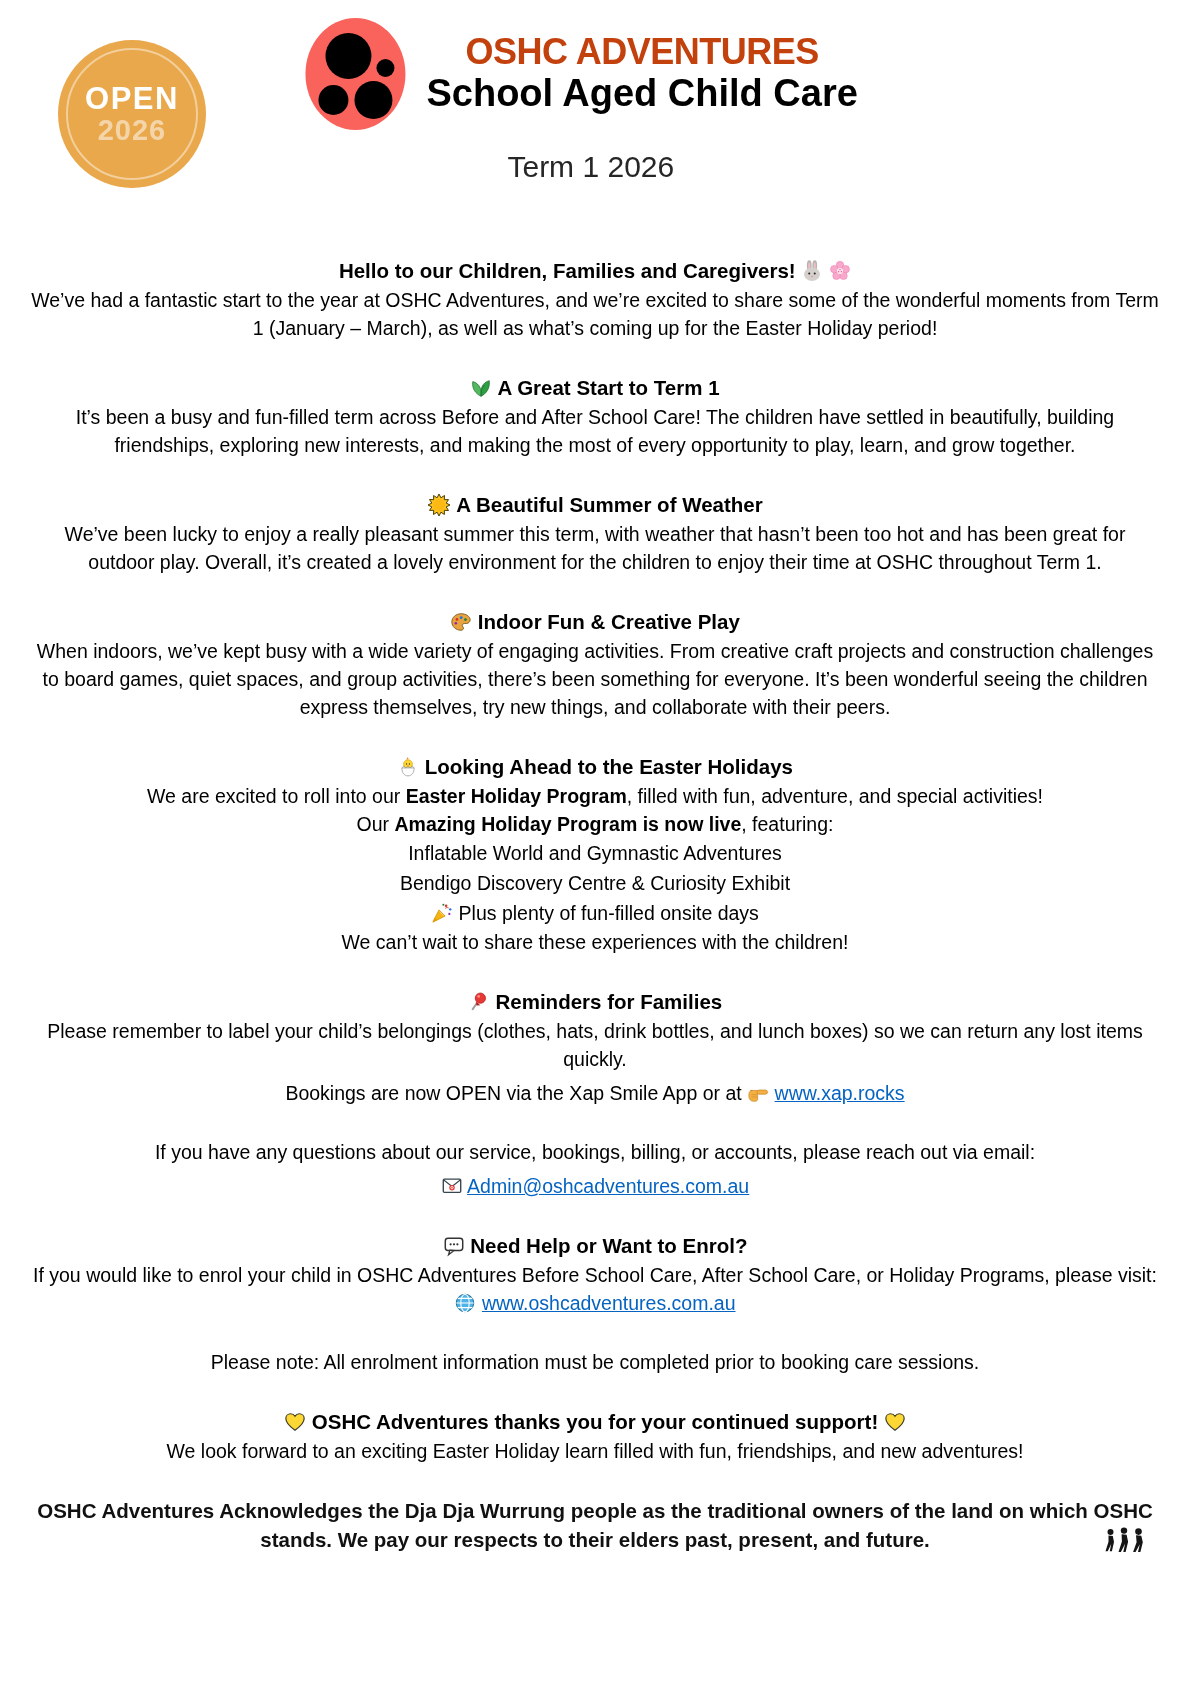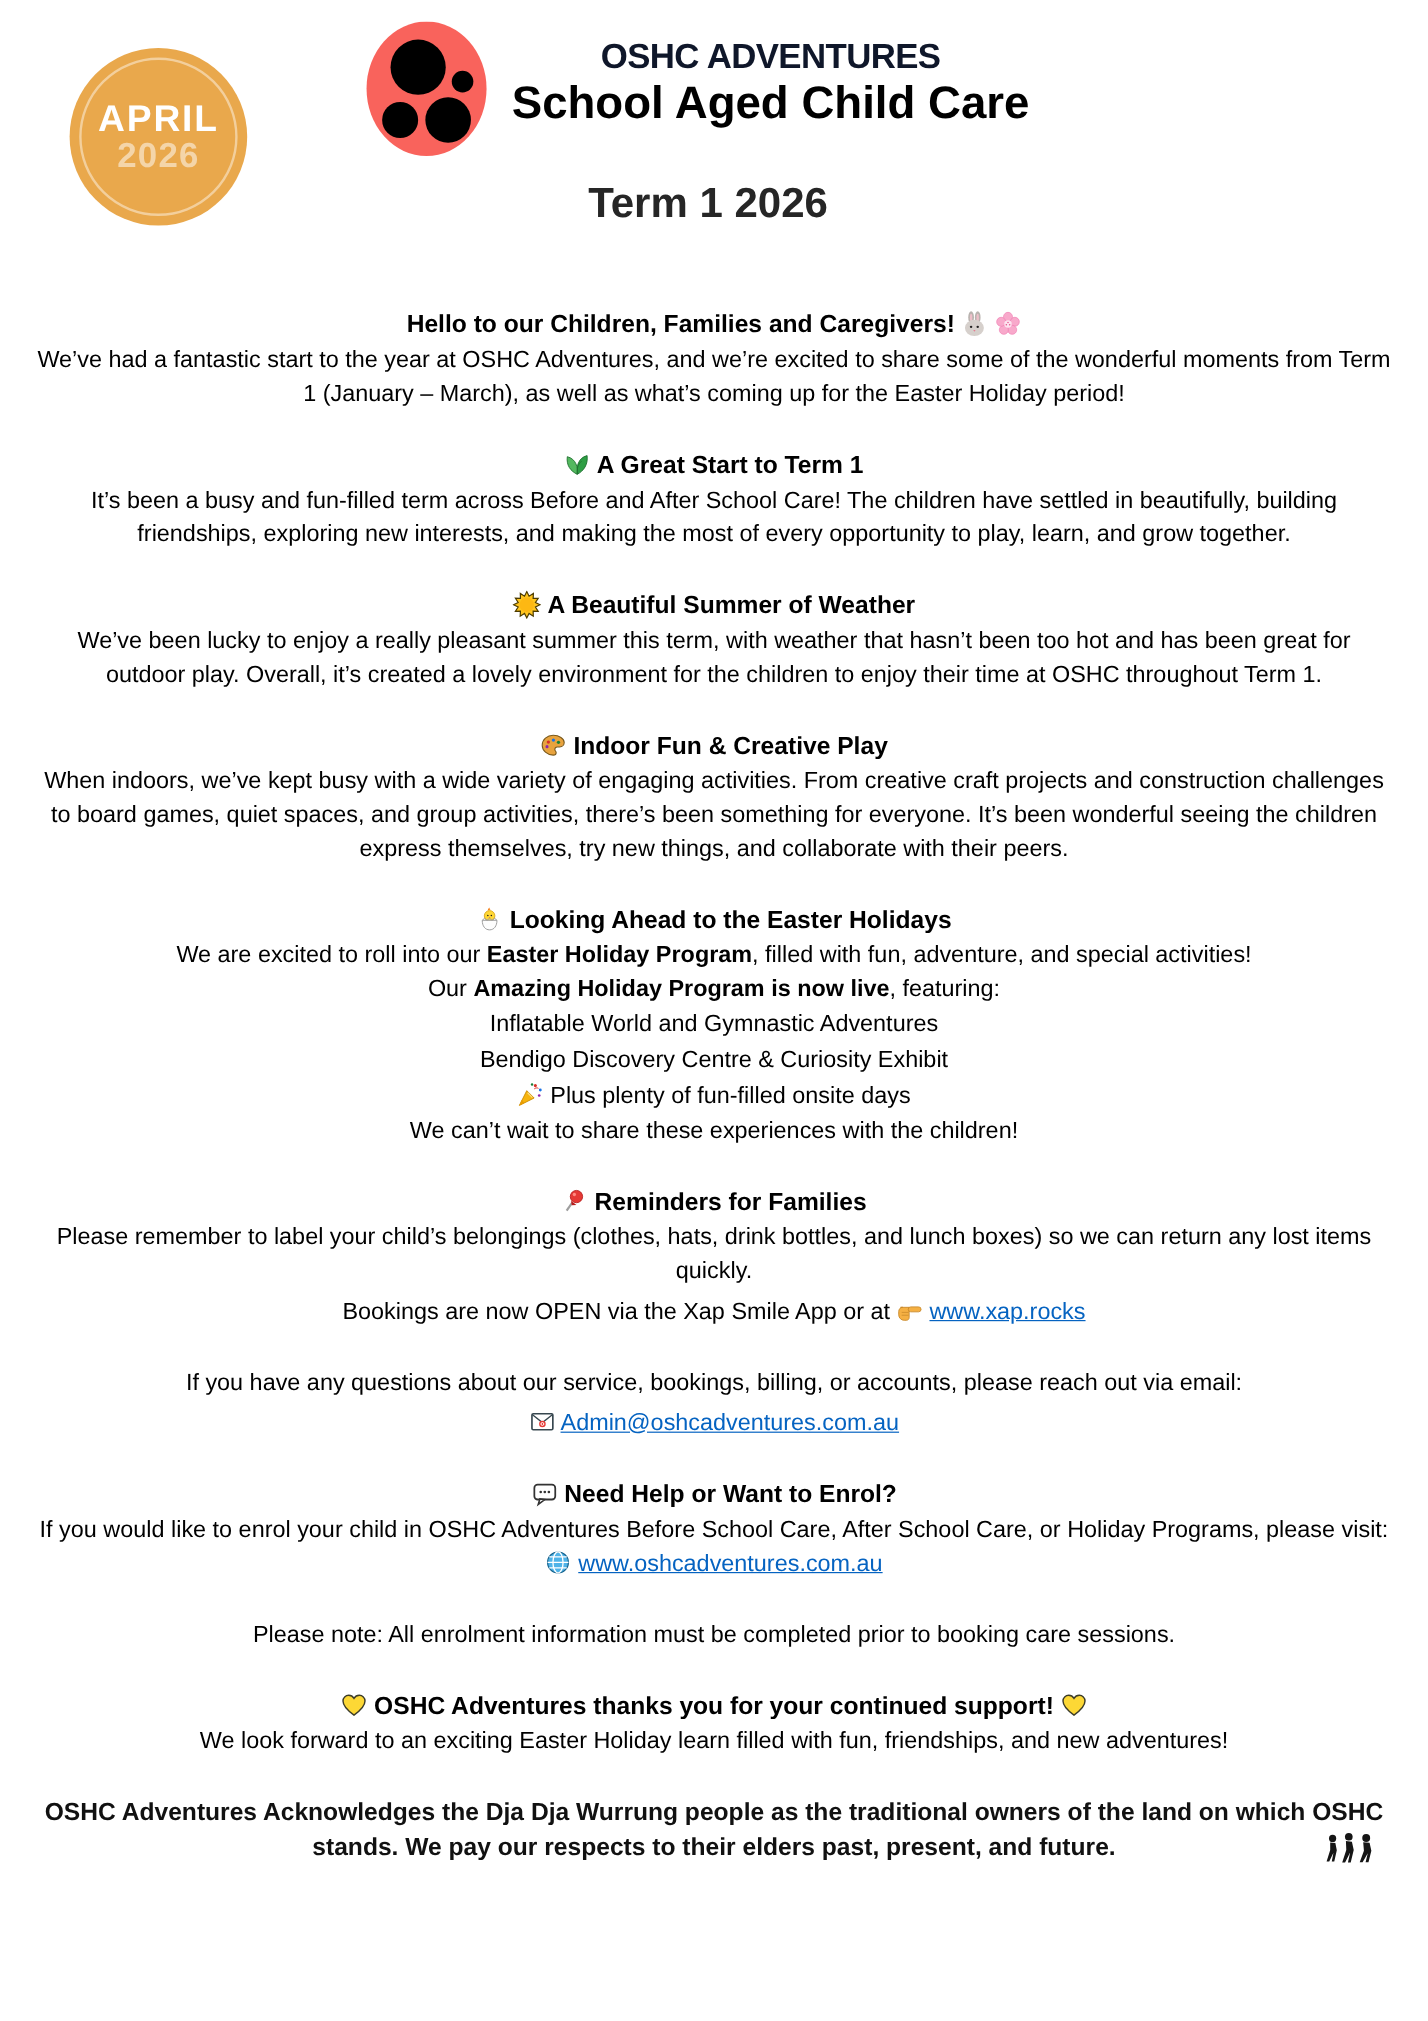--- a/index.html
+++ b/index.html
@@ -10,23 +10,23 @@
   .header { position:relative; height:196px; margin-bottom:42px; }
   .badge { position:absolute; left:28px; top:22px; width:148px; height:148px; border-radius:50%;
            background:#e9a84c; display:flex; flex-direction:column; align-items:center; justify-content:center; }
   .badge::before { content:""; position:absolute; inset:8px; border:2px solid rgba(255,255,255,.45); border-radius:50%; }
   .badge-month { color:#ffffff; font-weight:bold; font-size:31px; letter-spacing:1.5px; line-height:1.05; }
   .badge-year  { color:rgba(255,255,255,.52); font-weight:bold; font-size:29px; letter-spacing:1px; line-height:1.05; }
 
   .brandrow { position:absolute; left:50%; top:0; transform:translateX(-52.5%); display:flex; align-items:flex-start; gap:20px; }
   .logo { flex:0 0 auto; margin-top:0; }
   .brandtext { text-align:center; padding-top:16px; }
-  .brand-name { color:#0f172a; font-weight:bold; font-size:29px; letter-spacing:-0.5px; line-height:1.0; white-space:nowrap; }
+  .brand-name { color:#c2410c; font-weight:bold; font-size:36px; letter-spacing:-0.5px; line-height:1.0; white-space:nowrap; }
   .brand-tagline { color:#000; font-weight:bold; font-size:38px; line-height:1.1; margin-top:3px; white-space:nowrap; }
-  .page-title { position:absolute; left:50%; top:132px; transform:translateX(-52.5%); font-size:35px; font-weight:bold; color:#262626; white-space:nowrap; }
+  .page-title { position:absolute; left:50%; top:132px; transform:translateX(-52.5%); font-size:30px; font-weight:normal; color:#262626; white-space:nowrap; }
 
   
   .doc { text-align:center; }
   .sec { margin-bottom:31px; }
   .sec h2 { font-size:20.5px; font-weight:bold; margin:0; line-height:30px; color:#000; }
   .sec p { font-size:19.5px; line-height:28px; margin:0; color:#000; }
   .sec p.feature { line-height:30px; }
   .sec p.spaced { margin-top:6px; }
   .note { }
   a.link { color:#0563c1; text-decoration:underline; cursor:pointer; }
@@ -38,21 +38,21 @@
   .ico svg { width:100%; height:100%; display:block; }
   .ico-lg { width:24px; height:24px; vertical-align:-5px; }
 </style>
 </head>
 <body>
 
 <div class="page">
 
   <div class="header">
     <div class="badge">
-      <div class="badge-month">APRIL</div>
+      <div class="badge-month">OPEN</div>
       <div class="badge-year">2026</div>
     </div>
 
     <div class="brandrow">
       <span class="logo">
         <svg width="102" height="113" viewBox="0 0 102 113">
           <ellipse cx="51" cy="56" rx="50" ry="56" fill="#f9635c"></ellipse>
           <circle cx="44" cy="38" r="23" fill="#000"></circle>
           <circle cx="81" cy="50" r="9" fill="#000"></circle>
           <circle cx="29" cy="82" r="15" fill="#000"></circle>

